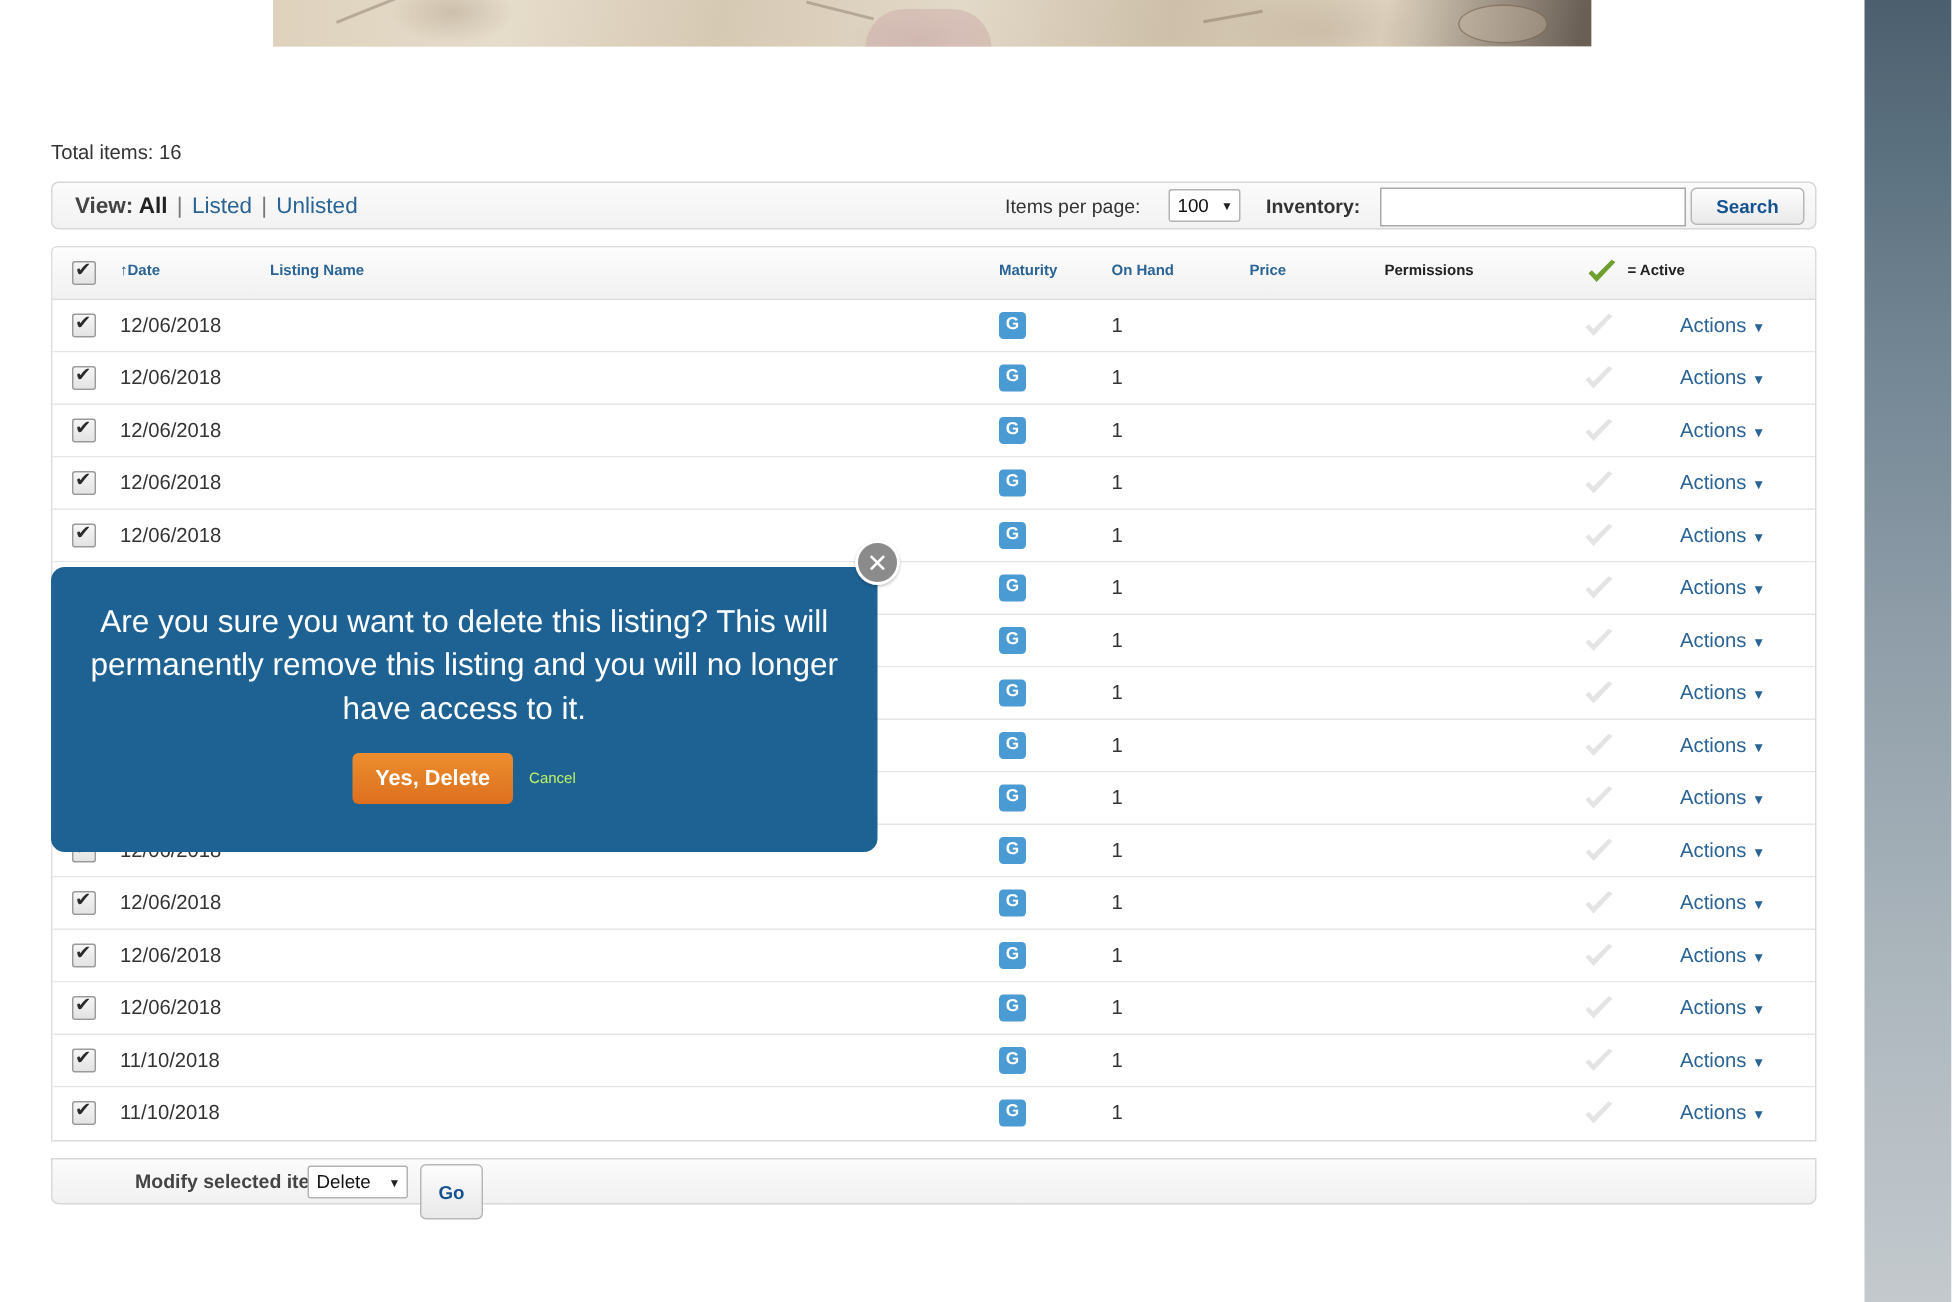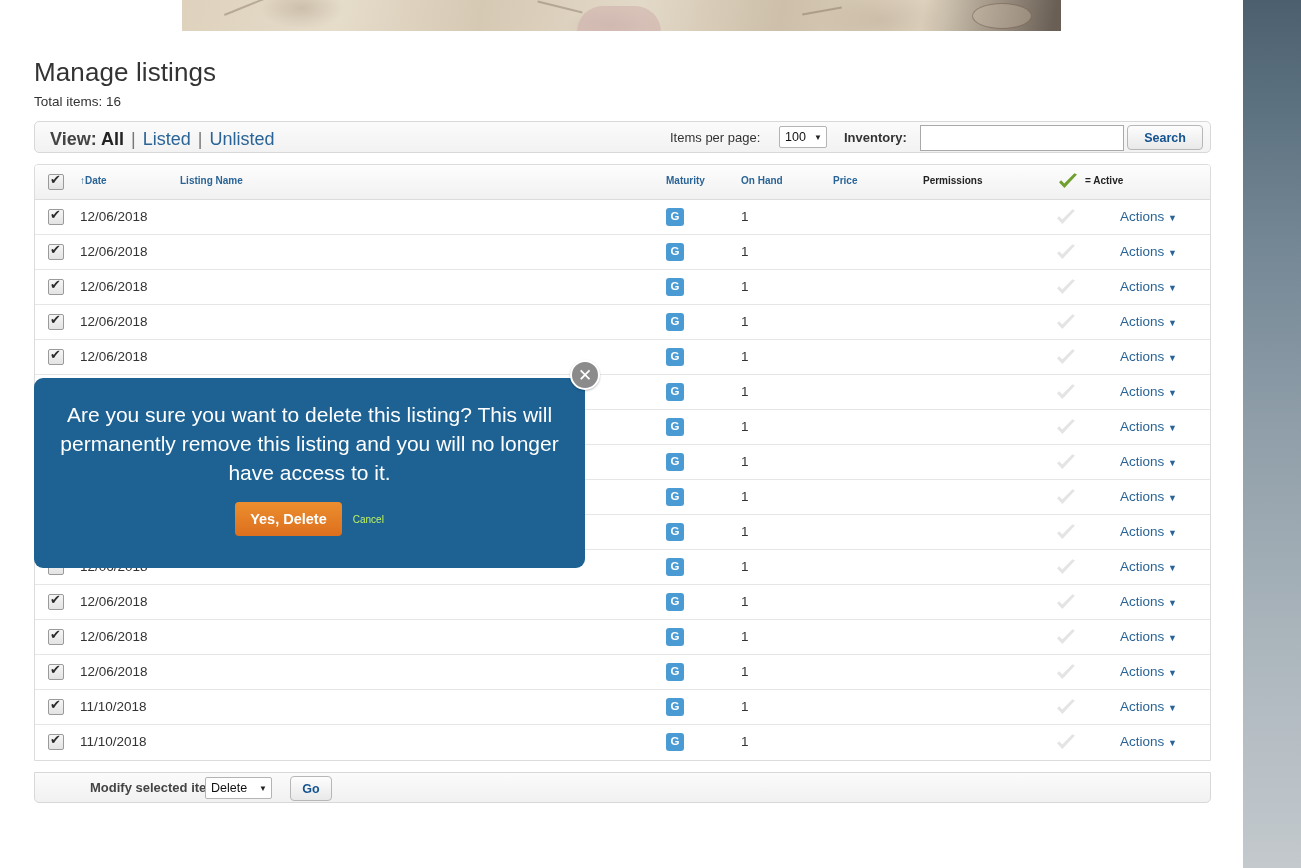--- a/index.html
+++ b/index.html
@@ -71,21 +71,21 @@
   
   #toolbar {
     position: absolute; left: 34px; top: 121px;
     width: 1177px; height: 32px;
     background: linear-gradient(180deg, #fbfbfb 0%, #f2f2f2 100%);
     border: 1px solid #d8d8d8;
     border-radius: 5px;
   }
   #view-label {
     position: absolute; left: 15px; top: 7px;
-    font-size: 18px; color: #444; font-weight: bold;
+    font-size: 15px; color: #444; font-weight: bold;
   }
   #view-label .all { color: #222; font-weight: bold; }
   #view-label .sep { color: #777; font-weight: normal; padding: 0 2px; }
   #view-label a { color: #2a6496; text-decoration: none; font-weight: normal; }
 
   #ipp-label {
     position: absolute; left: 635px; top: 8px;
     font-size: 13px; color: #333; font-weight: normal;
   }
   #ipp-select {
@@ -207,22 +207,22 @@
   #modify-select {
     position: absolute; left: 170px; top: 4px;
     width: 67px; height: 22px;
     background: #fff; border: 1px solid #b4b4b4; border-radius: 2px;
     font-size: 12.5px; color: #111;
     display: flex; align-items: center; justify-content: space-between;
     padding: 0 4px 0 5px;
   }
   #modify-select .caret { font-size: 8px; color: #222; }
   #go-btn {
-    position: absolute; left: 255px; top: 3px;
-    width: 42px; height: 25px;
+    position: absolute; left: 245px; top: 3px;
+    width: 42px; height: 37px;
     background: linear-gradient(180deg,#fdfdfd 0%, #e9e9e9 100%);
     border: 1px solid #b7b7b7; border-radius: 4px;
     color: #14538f; font-size: 12.5px; font-weight: bold;
     display: flex; align-items: center; justify-content: center;
     cursor: pointer;
   }
 
   
   #modal {
     position: absolute; left: 34px; top: 378px;
@@ -272,21 +272,20 @@
 
   <div id="banner">
     <div class="ph"></div>
     <div class="scr1"></div>
     <div class="scr2"></div>
     <div class="scr3"></div>
     <div class="arch"></div>
     <div class="blob"></div>
   </div>
 
-  <div id="page-title">Manage listings</div>
   <div id="total-items">Total items: 16</div>
 
   <div id="toolbar">
     <div id="view-label">
       <span>View:</span>
       <span class="all">All</span>
       <span class="sep">|</span>
       <a href="#">Listed</a>
       <span class="sep">|</span>
       <a href="#">Unlisted</a>

